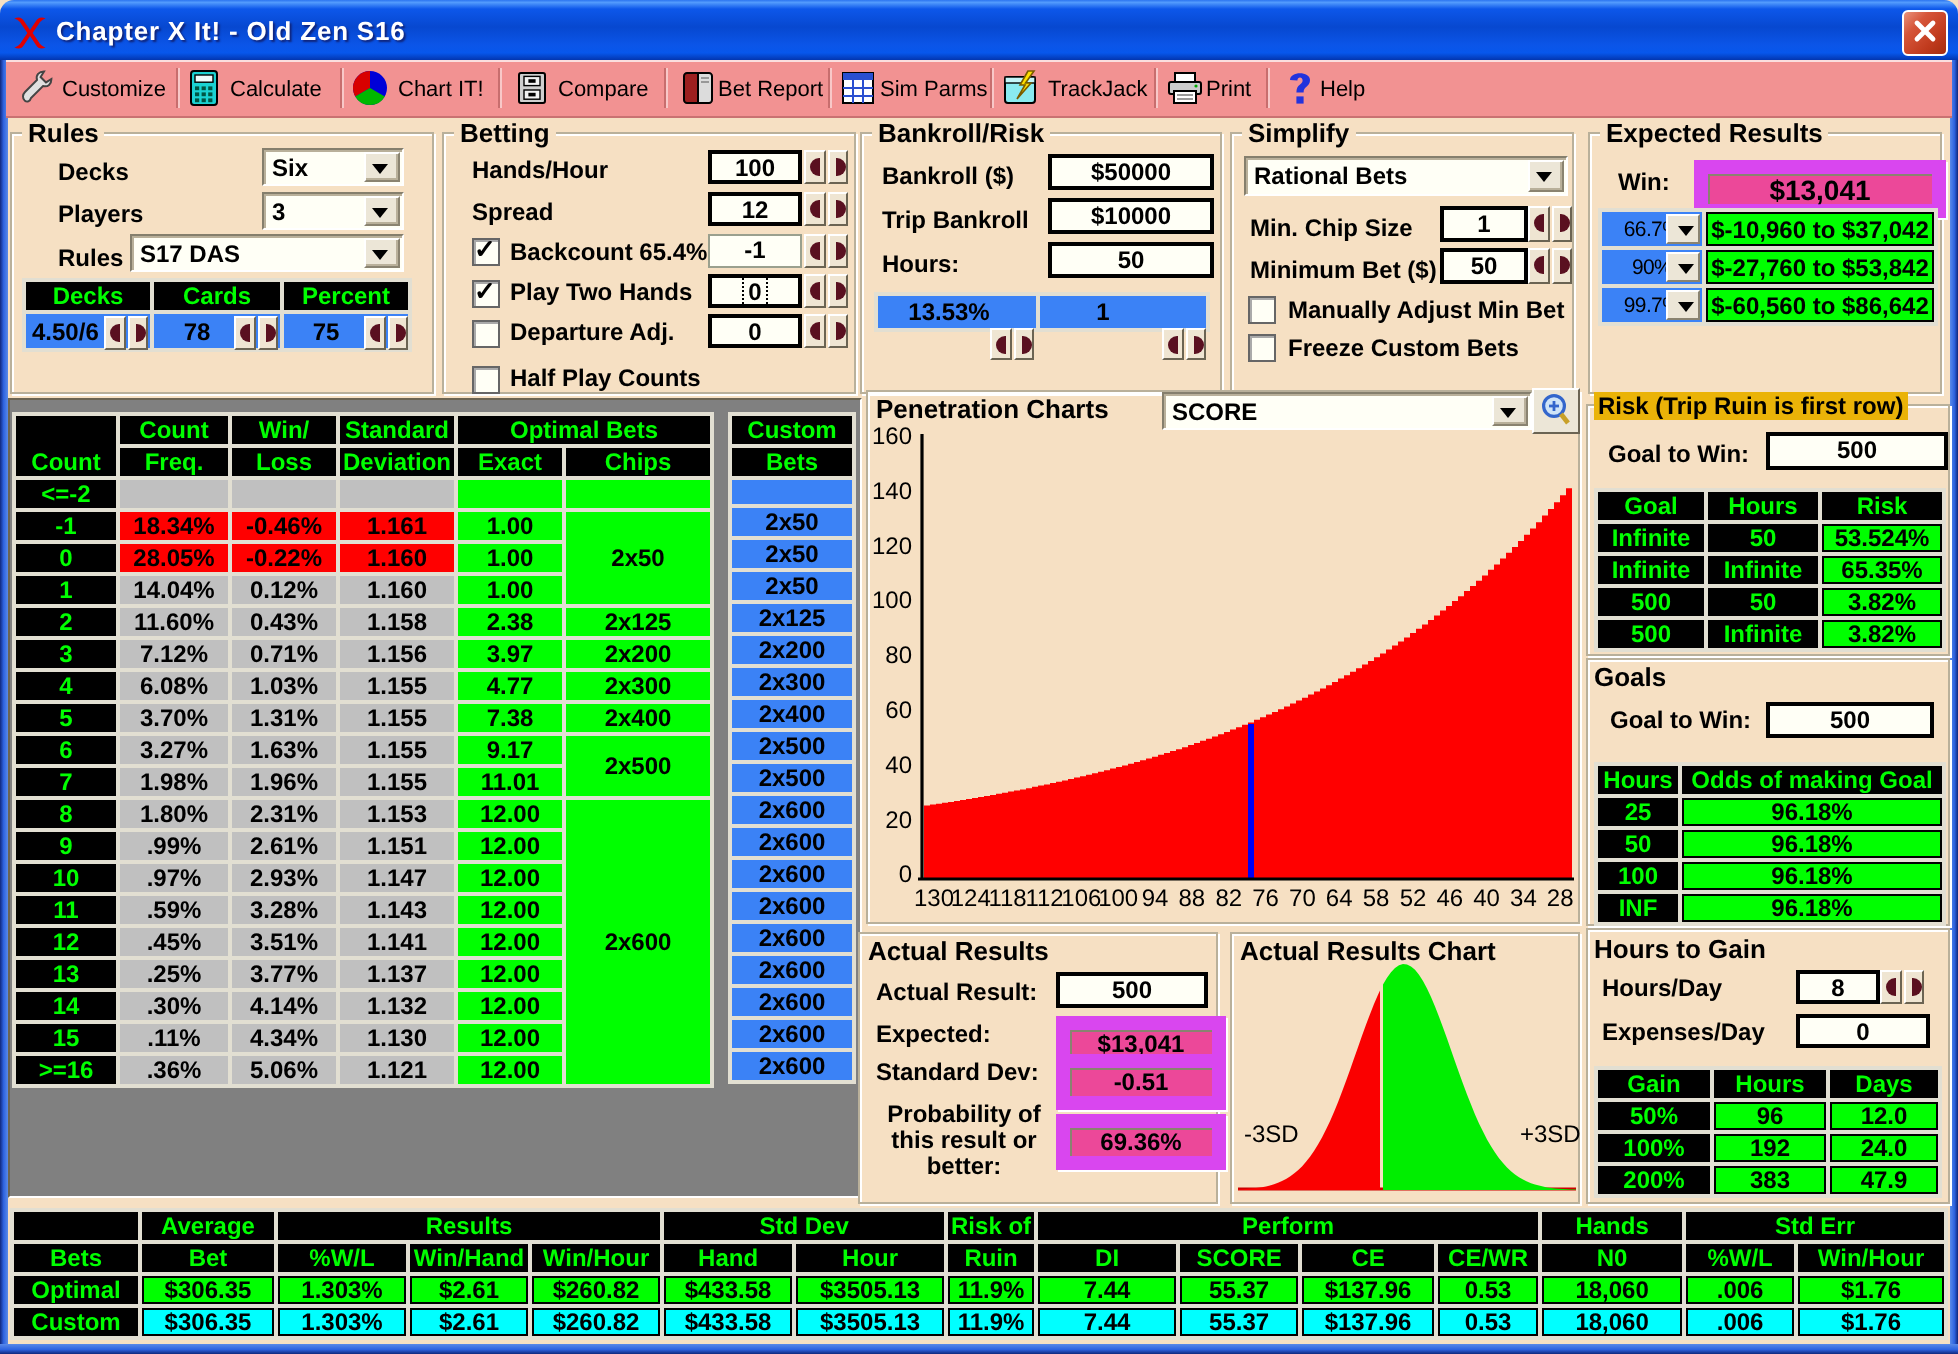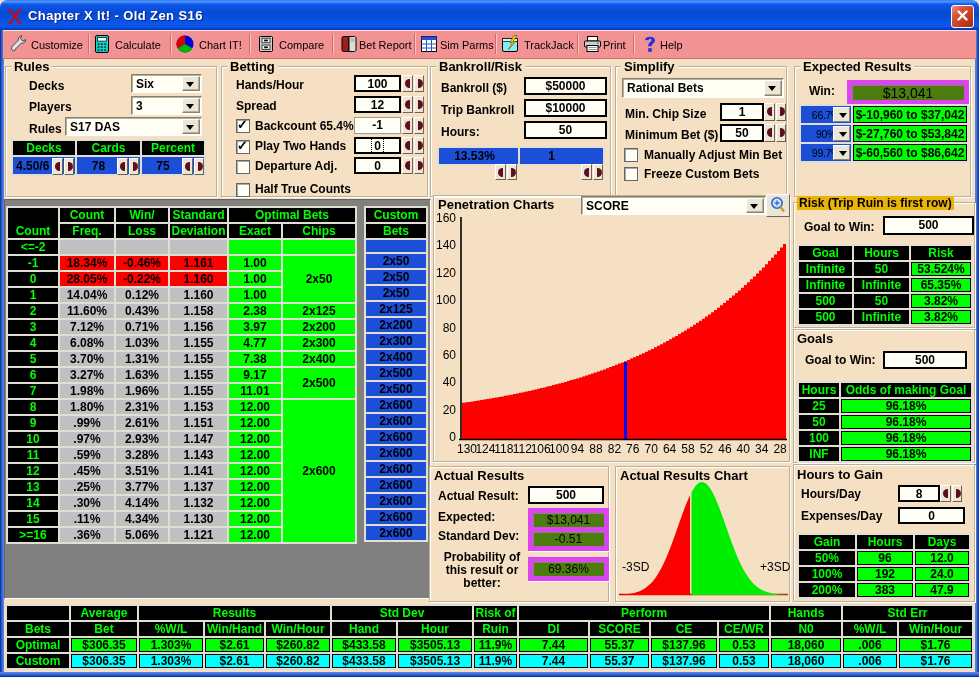--- a/index.html
+++ b/index.html
@@ -12,21 +12,21 @@
 #edgeB{position:absolute;left:0;top:672px;width:979px;height:5px;background:linear-gradient(180deg,#5a8ae8,#2e63e0 55%,#10277c)}
 #toolbar{position:absolute;left:3px;top:30px;width:973px;height:27px;background:#F29292;border-top:1px solid #fbdede;border-bottom:1px solid #c97272}
 .tsep{position:absolute;top:3px;width:1px;height:20px;background:#c86e6e;border-right:1px solid #f8c8c8}
 .tlab{position:absolute;top:8px;font-size:11px;font-weight:normal}
 
 .panel{position:absolute;border:1px solid #b9b09a;box-shadow:inset 1px 1px 0 #fff,1px 1px 0 #fff;}
 .cap{position:absolute;left:5px;top:-8px;background:#F6E0C3;padding:0 3px;font-size:13px;font-weight:bold}
 
 .in{position:absolute;background:#FFFFF6;border:2px solid #000;text-align:center;font-weight:bold;font-size:12px;line-height:14px}
 .inl{position:absolute;background:#FFFFF6;border:1px solid #9aa08e;text-align:center;font-weight:bold;font-size:12px;line-height:15px}
-.sunk{position:absolute;background:#4d7c0f;border:5px solid #d946ef;box-shadow:inset 1px 1px 0 #8a8370, 1px 1px 0 #fff;text-align:center;font-weight:normal;font-size:13px;line-height:15px}
+.sunk{position:absolute;background:#ec4899;border:7px solid #d946ef;box-shadow:inset 1px 1px 0 #8a8370, 1px 1px 0 #fff;text-align:center;font-weight:bold;font-size:13px;line-height:15px}
 .dd{position:absolute;background:#FFFFF6;border-top:1px solid #857f6d;border-left:1px solid #857f6d;border-bottom:1px solid #fff;border-right:1px solid #fff;box-shadow:inset 1px 1px 0 #b9b09a}
 .dd .tx{position:absolute;left:4px;top:2px;font-size:12px;font-weight:bold}
 .ddb{position:absolute;right:1px;top:1px;bottom:1px;width:16px;background:#ece6d7;border:1px solid #fff;border-right-color:#8a8370;border-bottom-color:#8a8370;box-shadow:inset -1px -1px 0 #b9b09a}
 .ddb:after{content:"";position:absolute;left:3px;top:5px;border:4px solid transparent;border-top:5px solid #000}
 .spin2{position:absolute;width:22px;display:flex}
 .sb{flex:1;background:#efe5d2;border:1px solid #fff;border-right-color:#6b6453;border-bottom-color:#6b6453;position:relative}
 .sb.r{margin-left:1px}
 .sb:before{content:"";position:absolute;left:2px;top:3px;width:5px;height:9px;background:#5a1020;border-radius:6px 0 0 6px}
 .sb.r:before{border-radius:0 6px 6px 0;left:3px}
 td.pdd{position:relative;text-align:left;padding-left:2px;font-weight:normal;font-size:10.5px;letter-spacing:-0.3px}
@@ -38,21 +38,21 @@
 
 table.g{border-collapse:collapse;table-layout:fixed;font-weight:bold;font-size:12px}
 table.g td{border:2px solid #e2dfd2;text-align:center;padding:0;overflow:hidden;white-space:nowrap}
 #rightcol table.g td.gr, #panels table.g td.gr{box-shadow:inset 0 0 0 1px #000}
 #bottomtable table.g td{box-shadow:inset 0 0 0 1px #000}
 td.h{background:#000;color:#00FF00}
 td.gr{background:#00FF00;color:#000}
 td.cy{background:#00FFFF;color:#000}
 td.sv{background:#C0C0C0;color:#000}
 td.rd{background:#FF0000;color:#000}
-td.wh{background:#1d4ed8;color:#000}
+td.wh{background:#3b82f6;color:#000}
 </style></head>
 <body>
 <div id="win">
   <div id="tb">
     <svg class="abs" style="left:6px;top:8px" width="18" height="17" viewBox="0 0 18 17">
       <path d="M1.2 1.2 C3.5 0.2 5 0.8 6 2.5 L9 7 L12 2.5 C13 0.8 14.5 0.2 16.8 1.2 C15 1.8 14.2 2.5 13.2 4.2 L10.3 8.5 L13.2 12.8 C14.2 14.5 15 15.2 16.8 15.8 C14.5 16.8 13 16.2 12 14.5 L9 10 L6 14.5 C5 16.2 3.5 16.8 1.2 15.8 C3 15.2 3.8 14.5 4.8 12.8 L7.7 8.5 L4.8 4.2 C3.8 2.5 3 1.8 1.2 1.2 Z" fill="#e00000"></path>
     </svg>
     <div class="ttl">Chapter X It! - Old Zen S16</div>
     <div id="closeb"><svg width="19" height="19" viewBox="0 0 19 19">
           <g stroke="#fff" stroke-width="2.4" stroke-linecap="round">
@@ -227,21 +227,21 @@
           <span class="sb r"></span>
         </div>
       <div class="cb" style="left:14px;top:93px"></div>
       <div class="lab" style="left:33px;top:92px">Departure Adj.</div>
       <div class="in" style="left:132px;top:90px;width:43px;height:13px">0</div>
       <div class="spin2" style="left:180px;top:90px;height:17px">
           <span class="sb l"></span>
           <span class="sb r"></span>
         </div>
       <div class="cb" style="left:14px;top:116px"></div>
-      <div class="lab" style="left:33px;top:115px">Half True Counts</div>
+      <div class="lab" style="left:33px;top:115px">Half Play Counts</div>
     </div>
 
     <div class="panel" style="left:430px;top:66px;width:179px;height:129px">
       <div class="cap">Bankroll/Risk</div>
       <div class="lab" style="left:10px;top:14px">Bankroll ($)</div>
       <div class="in" style="left:93px;top:10px;width:79px;height:14px">$50000</div>
       <div class="lab" style="left:10px;top:36px">Trip Bankroll</div>
       <div class="in" style="left:93px;top:32px;width:79px;height:14px">$10000</div>
       <div class="lab" style="left:10px;top:58px">Hours:</div>
       <div class="in" style="left:93px;top:54px;width:79px;height:14px">50</div>

